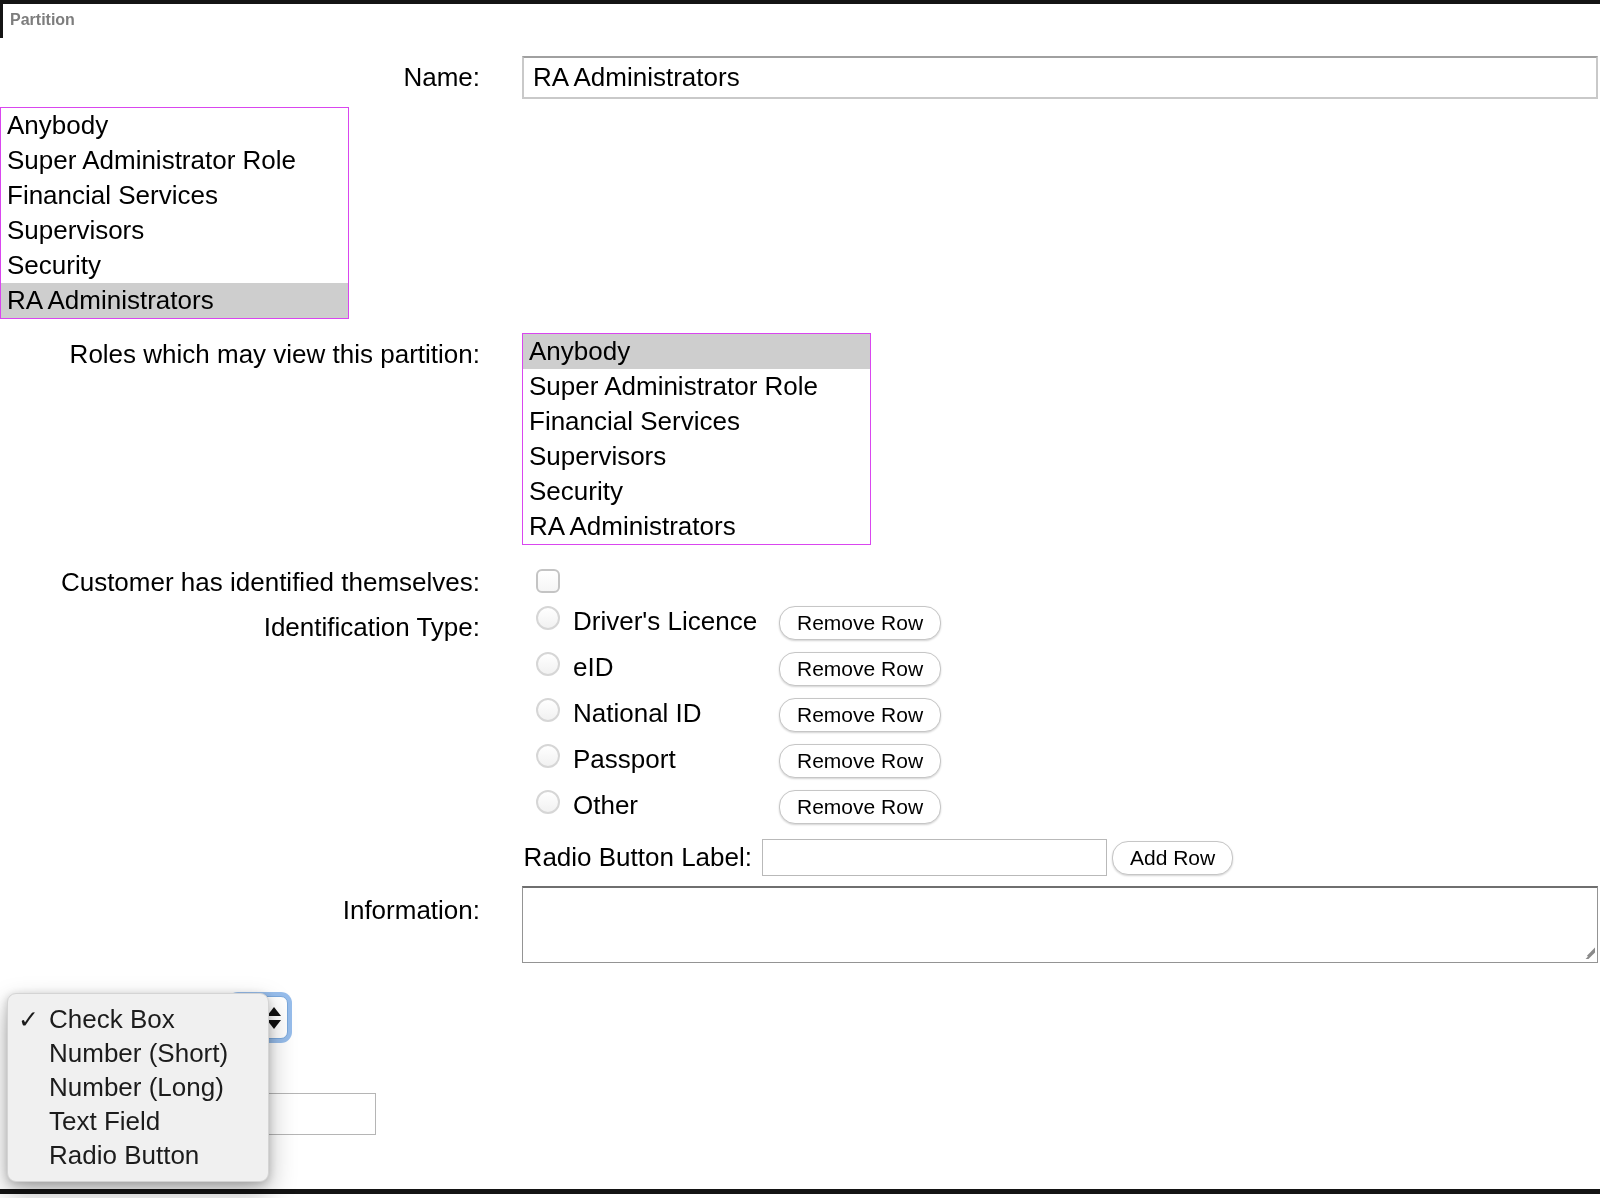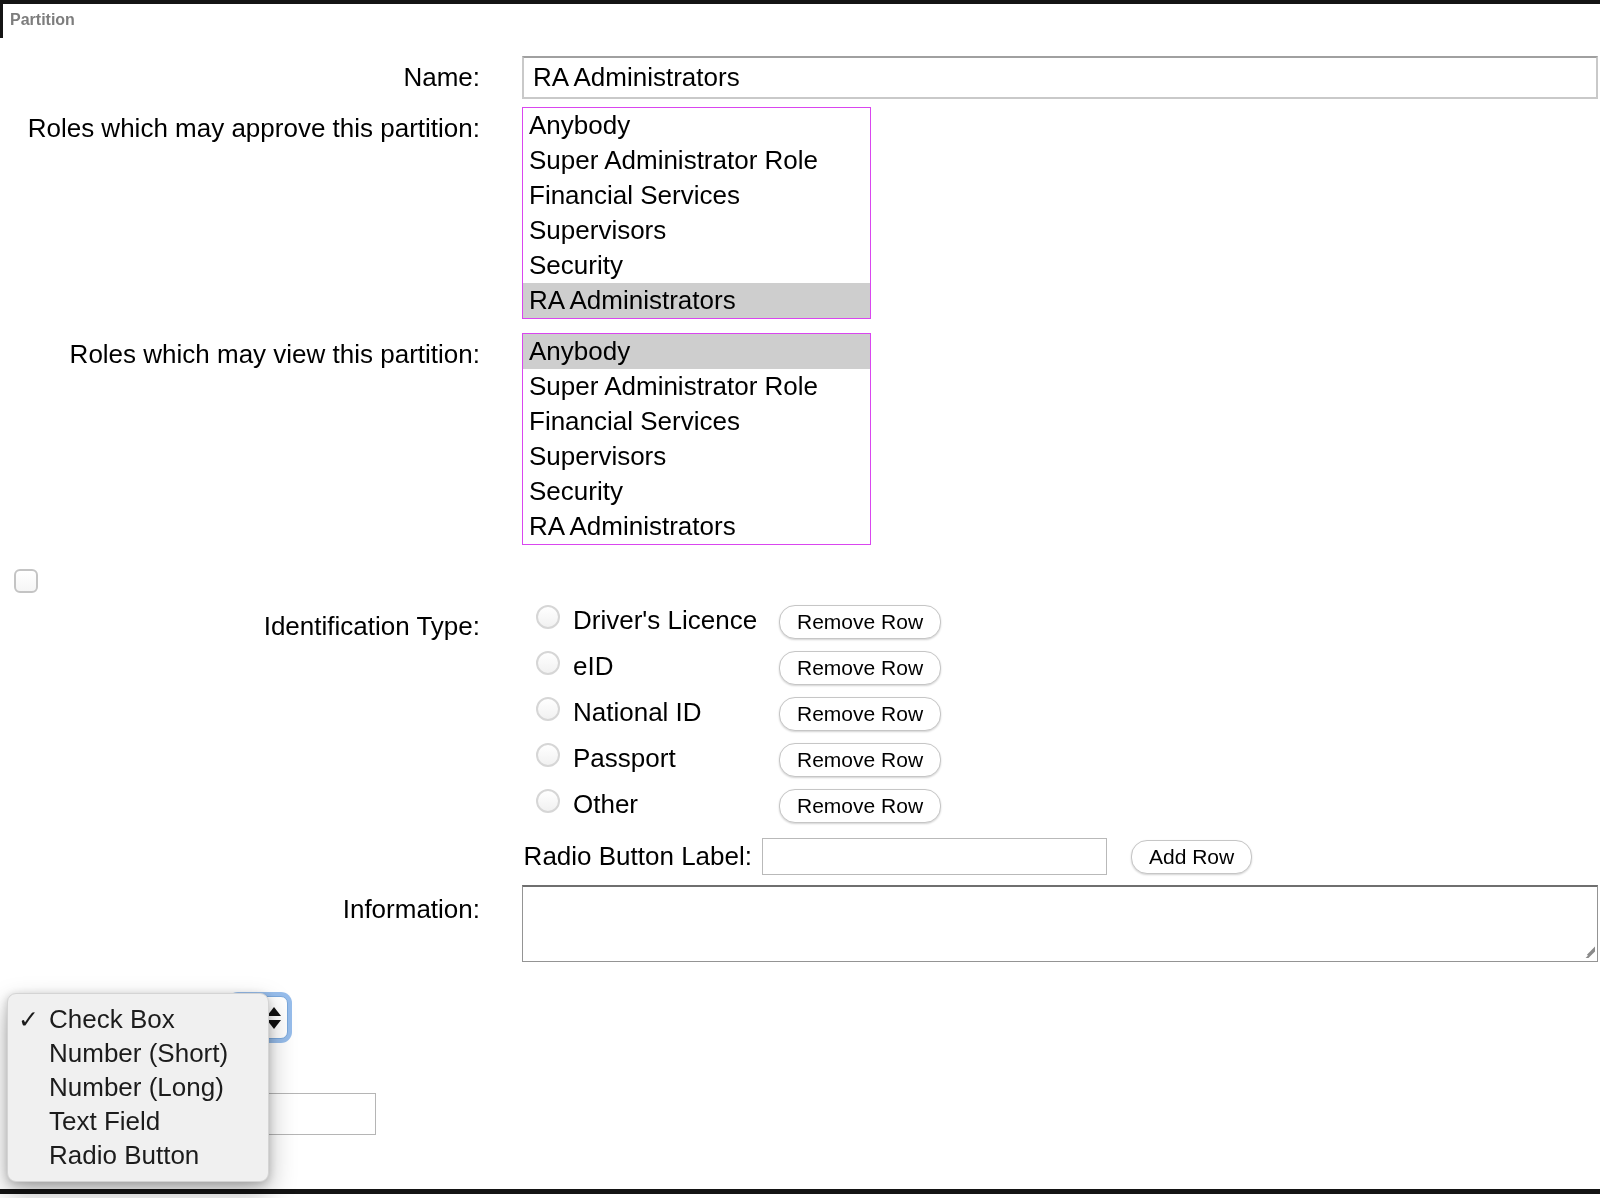--- a/index.html
+++ b/index.html
@@ -34,21 +34,21 @@
   .row-identification{margin-bottom:10px;}
   .id-row{display:flex;height:46px;}
   .radio{box-sizing:border-box;width:24px;height:24px;margin-left:14px;flex:none;
          border:2px solid #d6d6d6;border-radius:50%;background:linear-gradient(#ffffff,#f1f1f1);}
   .id-label{font-size:26px;margin-left:13px;width:206px;}
   .btn{box-sizing:border-box;height:34px;padding:0 17px;border:1px solid #c6c6c6;border-radius:16px;
        background:#fff;font-family:inherit;font-size:21px;color:#000;box-shadow:0 1px 2px rgba(0,0,0,0.18);}
   .add-row{display:flex;align-items:center;margin-top:3px;}
   .add-row-label{display:inline-block;width:230px;text-align:right;font-size:26px;}
   .small-input{width:345px;height:37px;margin-left:10px;border-width:1px;border-color:#b9b9b9;border-top-color:#b9b9b9;}
-  .add-btn{margin-left:24px;}
+  .add-btn{margin-left:5px;}
 
   .row-information>label{padding-top:8px;}
   .textarea-wrap{position:relative;width:1076px;}
   .info-textarea{box-sizing:border-box;display:block;width:1076px;height:77px;resize:none;outline:none;
                  border:1px solid #949494;border-top:2px solid #6f6f6f;background:#fff;
                  font-family:inherit;font-size:24px;padding:4px 8px;}
   .grip{position:absolute;right:3px;bottom:4px;width:14px;height:14px;overflow:hidden;}
   .grip::before,.grip::after{content:"";position:absolute;width:18px;height:2px;background:#8a8a8a;transform:rotate(-45deg);}
   .grip::before{right:-5px;bottom:3px;}
   .grip::after{right:-8px;bottom:8px;}
@@ -81,21 +81,20 @@
   <div class="form">
 
     <div class="row row-name">
       <label>Name:</label>
       <div class="cell">
         <input class="text-input name-input" value="RA Administrators" style="">
       </div>
     </div>
 
     <div class="row row-approve">
-      <label>Roles which may approve this partition:</label>
       <div class="cell">
         <div class="listbox" id="approve-list">
             <div class="option">Anybody</div>
             <div class="option">Super Administrator Role</div>
             <div class="option">Financial Services</div>
             <div class="option">Supervisors</div>
             <div class="option">Security</div>
             <div class="option selected">RA Administrators</div>
           </div>
       </div>
@@ -109,20 +108,21 @@
             <div class="option">Super Administrator Role</div>
             <div class="option">Financial Services</div>
             <div class="option">Supervisors</div>
             <div class="option">Security</div>
             <div class="option">RA Administrators</div>
           </div>
       </div>
     </div>
 
     <div class="row row-checkbox">
+      <label>Customer has identified themselves:</label>
       <div class="cell">
         <span class="checkbox"></span>
       </div>
     </div>
 
     <div class="row row-identification">
       <label>Identification Type:</label>
       <div class="cell">
         <div id="id-rows">
             <div class="id-row">

